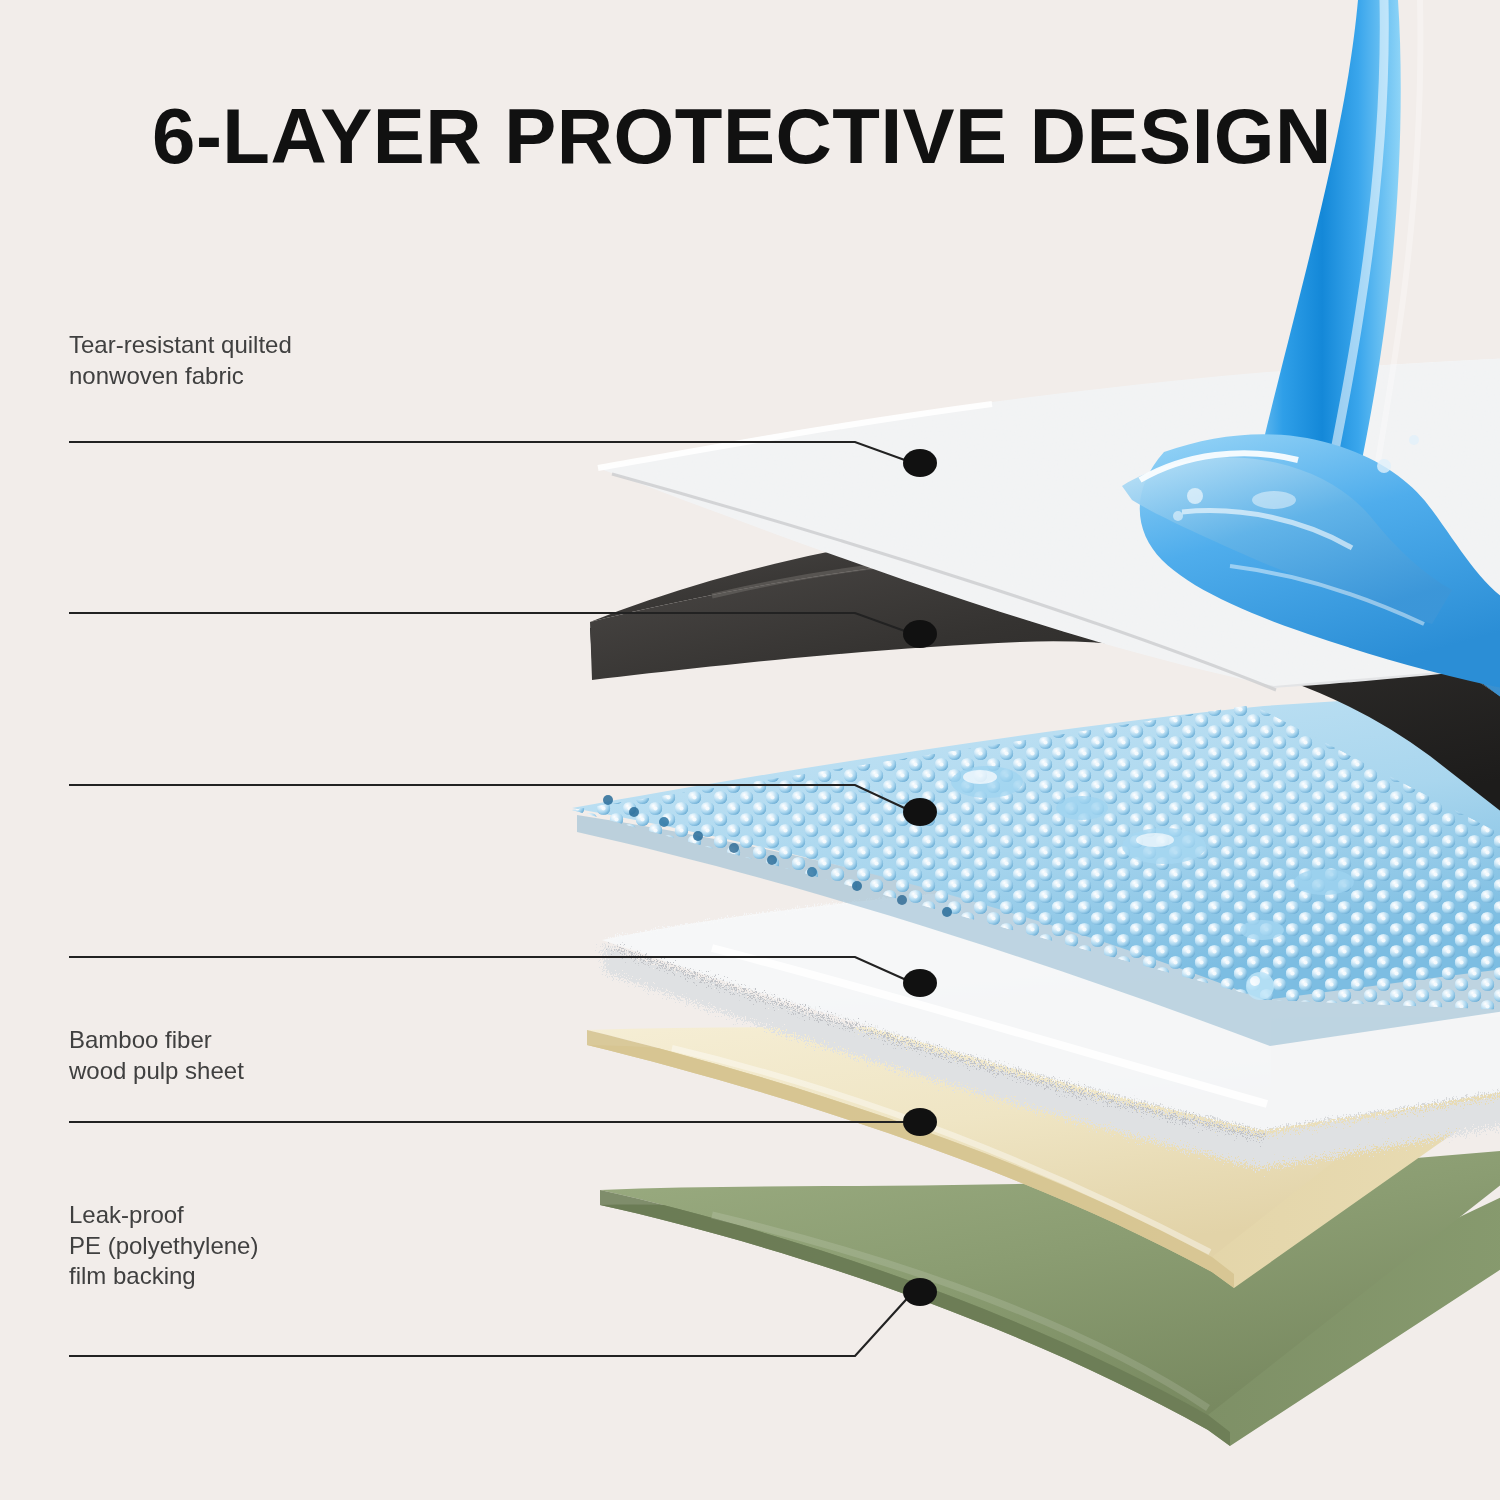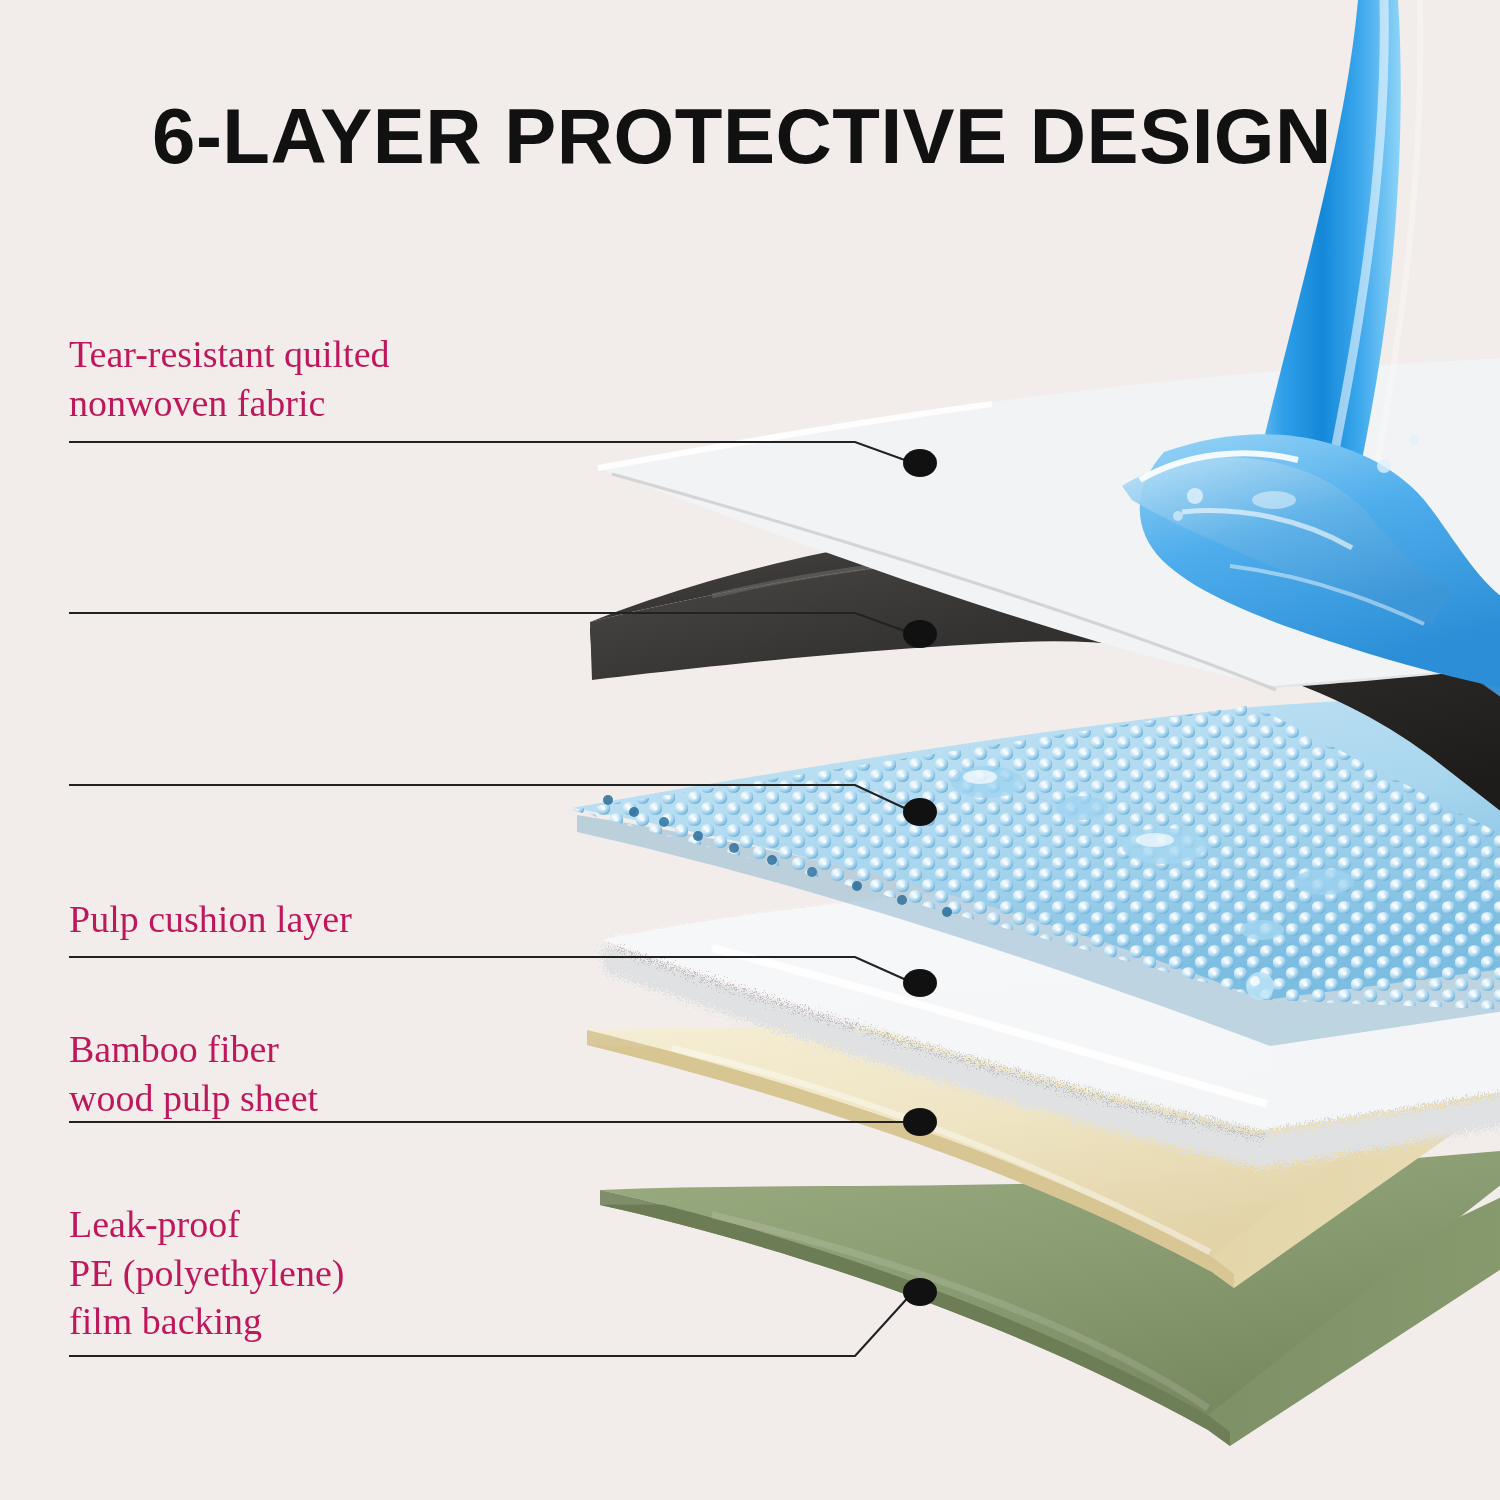--- a/index.html
+++ b/index.html
@@ -15,22 +15,22 @@
   
   #title{
     position:absolute;left:140px;top:97px;
     font-size:78px;font-weight:bold;color:#111111;
     letter-spacing:0.5px;line-height:1;white-space:nowrap;
   }
 
   
   .label{
     position:absolute;left:57px;
-    font-size:38px;color:#be185d;line-height:1.28;
-    white-space:pre-line;font-weight:normal;font-family:Liberation Serif, serif;
+    font-size:24px;color:#404040;line-height:1.28;
+    white-space:pre-line;font-weight:normal;
   }
 
   
   #art{position:absolute;left:0;top:0;width:1500px;height:1500px;}
 
   
   #leaders{position:absolute;left:0;top:0;width:1500px;height:1500px;}
 </style>
 </head>
 <body>
@@ -241,21 +241,20 @@
         <circle cx="1372" cy="466" r="7" fill="#dff0fb" opacity="0.8"></circle>
         <circle cx="1402" cy="440" r="5" fill="#dff0fb" opacity="0.7"></circle>
       </g>
     </g>
   </svg>
 
   <div id="title">6-LAYER PROTECTIVE DESIGN</div>
 
   <div class="label" style="top:330px">Tear-resistant quilted
 nonwoven fabric</div>
-  <div class="label" style="top:895px">Pulp cushion layer</div>
   <div class="label" style="top:1025px">Bamboo fiber
 wood pulp sheet</div>
   <div class="label" style="top:1200px">Leak-proof
 PE (polyethylene)
 film backing</div>
 
   <svg id="leaders" viewBox="0 0 1500 1500">
     <g stroke="#222222" stroke-width="2.2" fill="none">
       <path d="M57 442 L843 442 L901 463"></path>
       <path d="M57 613 L843 613 L901 634"></path>

